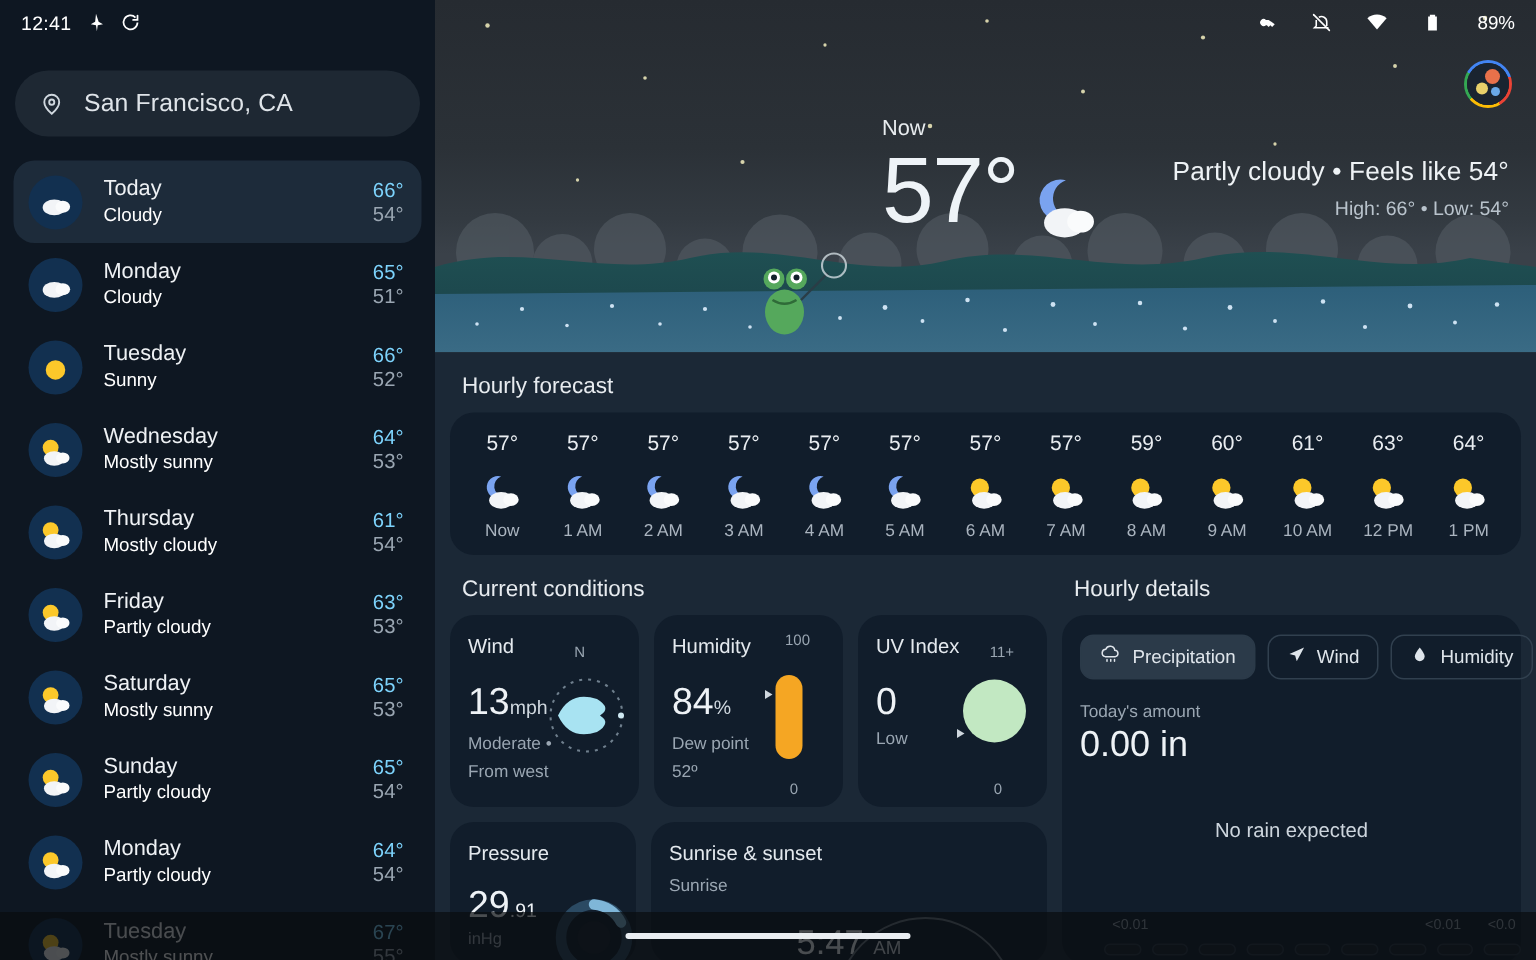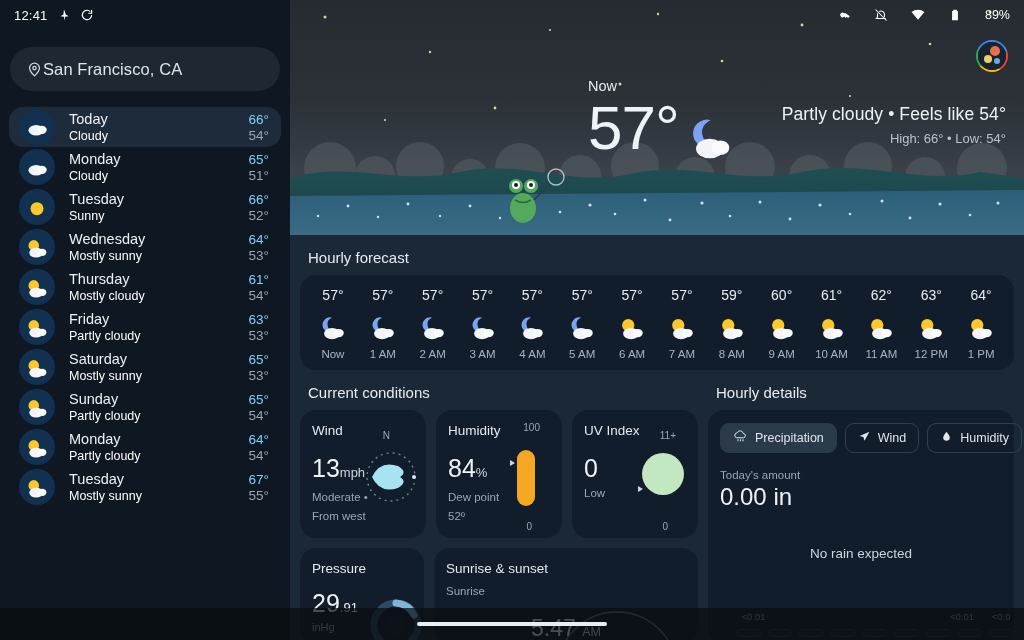--- a/index.html
+++ b/index.html
@@ -20,27 +20,27 @@
   .statusbar {
     height:30px; display:flex; align-items:center; gap:9px;
     padding:0 14px; font-size:12.5px; color:#ffffff; letter-spacing:.2px;
   }
   .statusbar .clock { font-size:13px; font-weight:400; }
   .sb-ico { width:14px; height:14px; display:block; }
 
   .searchbar {
     margin:17px 10px 0 10px; height:44px; border-radius:22px;
     background:#1e2833; display:flex; align-items:center;
-    padding:0 16px; cursor:text;
+    padding:0 16px; gap:13px; cursor:text;
   }
   .searchbar .loc-text { font-size:16.5px; color:#dfe4e9; letter-spacing:.1px; }
 
   .daylist { margin-top:16px; position:relative; }
   .day {
-    height:40px; margin:0 9px; border-radius:14px;
+    height:55px; margin:0 9px; border-radius:14px;
     display:flex; align-items:center; padding:0 12px 0 10px;
     cursor:pointer; position:relative;
   }
   .day.sel { background:#1d2b3a; }
   .day-ico {
     width:36px; height:36px; border-radius:50%; background:#123050;
     flex:0 0 36px; position:relative; margin-right:14px;
     display:flex; align-items:center; justify-content:center;
   }
   .day-txt { flex:1 1 auto; min-width:0; }
@@ -579,29 +579,20 @@
             <div class="hr">
               <div class="hr-temp">61°</div>
               <div class="hr-ico"><svg viewBox="0 0 64 56" width="30" height="30">
                   <circle cx="24" cy="24" r="13" fill="#fcc82a"></circle>
                   <ellipse cx="30" cy="42" rx="17" ry="12" fill="#f2f4f7"></ellipse>
                   <ellipse cx="44" cy="41" rx="11" ry="9" fill="#fafbfc"></ellipse>
                 </svg></div>
               <div class="hr-time">10 AM</div>
             </div>
             <div class="hr">
-              <div class="hr-temp">62°</div>
-              <div class="hr-ico"><svg viewBox="0 0 64 56" width="30" height="30">
-                  <circle cx="24" cy="24" r="13" fill="#fcc82a"></circle>
-                  <ellipse cx="30" cy="42" rx="17" ry="12" fill="#f2f4f7"></ellipse>
-                  <ellipse cx="44" cy="41" rx="11" ry="9" fill="#fafbfc"></ellipse>
-                </svg></div>
-              <div class="hr-time">11 AM</div>
-            </div>
-            <div class="hr">
               <div class="hr-temp">63°</div>
               <div class="hr-ico"><svg viewBox="0 0 64 56" width="30" height="30">
                   <circle cx="24" cy="24" r="13" fill="#fcc82a"></circle>
                   <ellipse cx="30" cy="42" rx="17" ry="12" fill="#f2f4f7"></ellipse>
                   <ellipse cx="44" cy="41" rx="11" ry="9" fill="#fafbfc"></ellipse>
                 </svg></div>
               <div class="hr-time">12 PM</div>
             </div>
             <div class="hr">
               <div class="hr-temp">64°</div>

